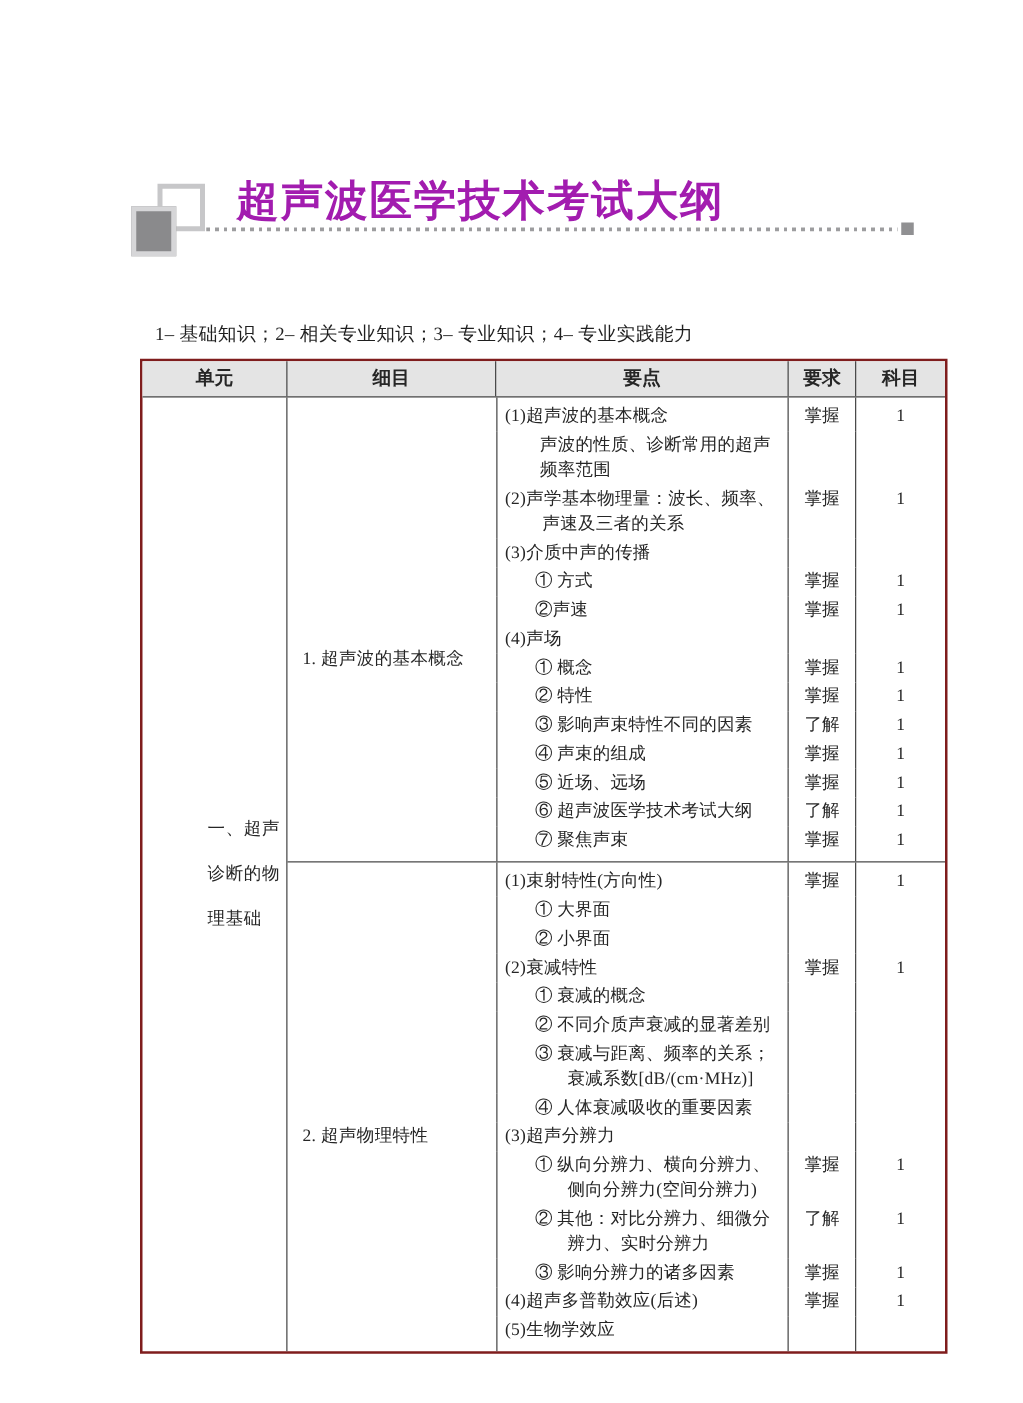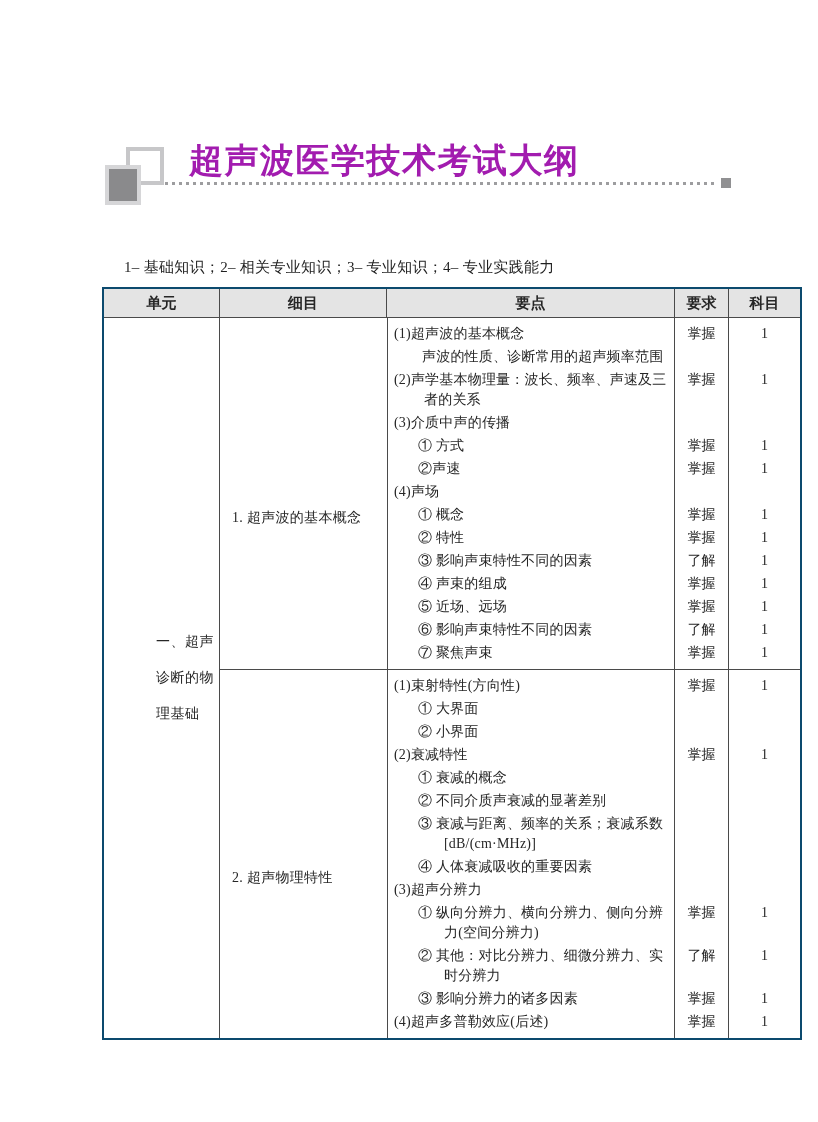--- a/index.html
+++ b/index.html
@@ -40,22 +40,22 @@
   }
 
   .legend-line {
     position:absolute; left:124px; top:258px;
     font-size:15px; color:#1f1f1f; letter-spacing:0.3px;
     white-space:nowrap;
   }
 
   
   .gtable {
-    position:absolute; left:102px; top:287px; width:700px;
-    border:2px solid #0c4a6e;
+    position:absolute; left:112px; top:287px; width:646px;
+    border:2px solid #7f1d1d;
     font-size:14px; line-height:20px;
   }
   .thead {
     display:flex; background:#e4e4e4;
     border-bottom:1px solid #4a4a4a;
     font-weight:bold; font-size:15px; text-align:center;
   }
   .th { padding:4px 2px; }
   .th + .th { border-left:1px solid #4a4a4a; }
   .col-unit { width:115px; }
@@ -178,21 +178,21 @@
               <div class="pt l1">④ 声束的组成</div>
               <div class="req">掌握</div>
               <div class="subj">1</div>
             </div>
             <div class="prow">
               <div class="pt l1">⑤ 近场、远场</div>
               <div class="req">掌握</div>
               <div class="subj">1</div>
             </div>
             <div class="prow">
-              <div class="pt l1">⑥ 影响声束特性不同的因素</div>
+              <div class="pt l1">⑥ 超声波医学技术考试大纲</div>
               <div class="req">了解</div>
               <div class="subj">1</div>
             </div>
             <div class="prow">
               <div class="pt l1">⑦ 聚焦声束</div>
               <div class="req">掌握</div>
               <div class="subj">1</div>
             </div>
           </div>
         </div>
@@ -259,17 +259,22 @@
             <div class="prow">
               <div class="pt l1">③ 影响分辨力的诸多因素</div>
               <div class="req">掌握</div>
               <div class="subj">1</div>
             </div>
             <div class="prow">
               <div class="pt l0">(4)超声多普勒效应(后述)</div>
               <div class="req">掌握</div>
               <div class="subj">1</div>
             </div>
+            <div class="prow">
+              <div class="pt l0">(5)生物学效应</div>
+              <div class="req"></div>
+              <div class="subj"></div>
+            </div>
           </div>
         </div>
       </div>
   </div>
 </div>
 
 </body></html>

